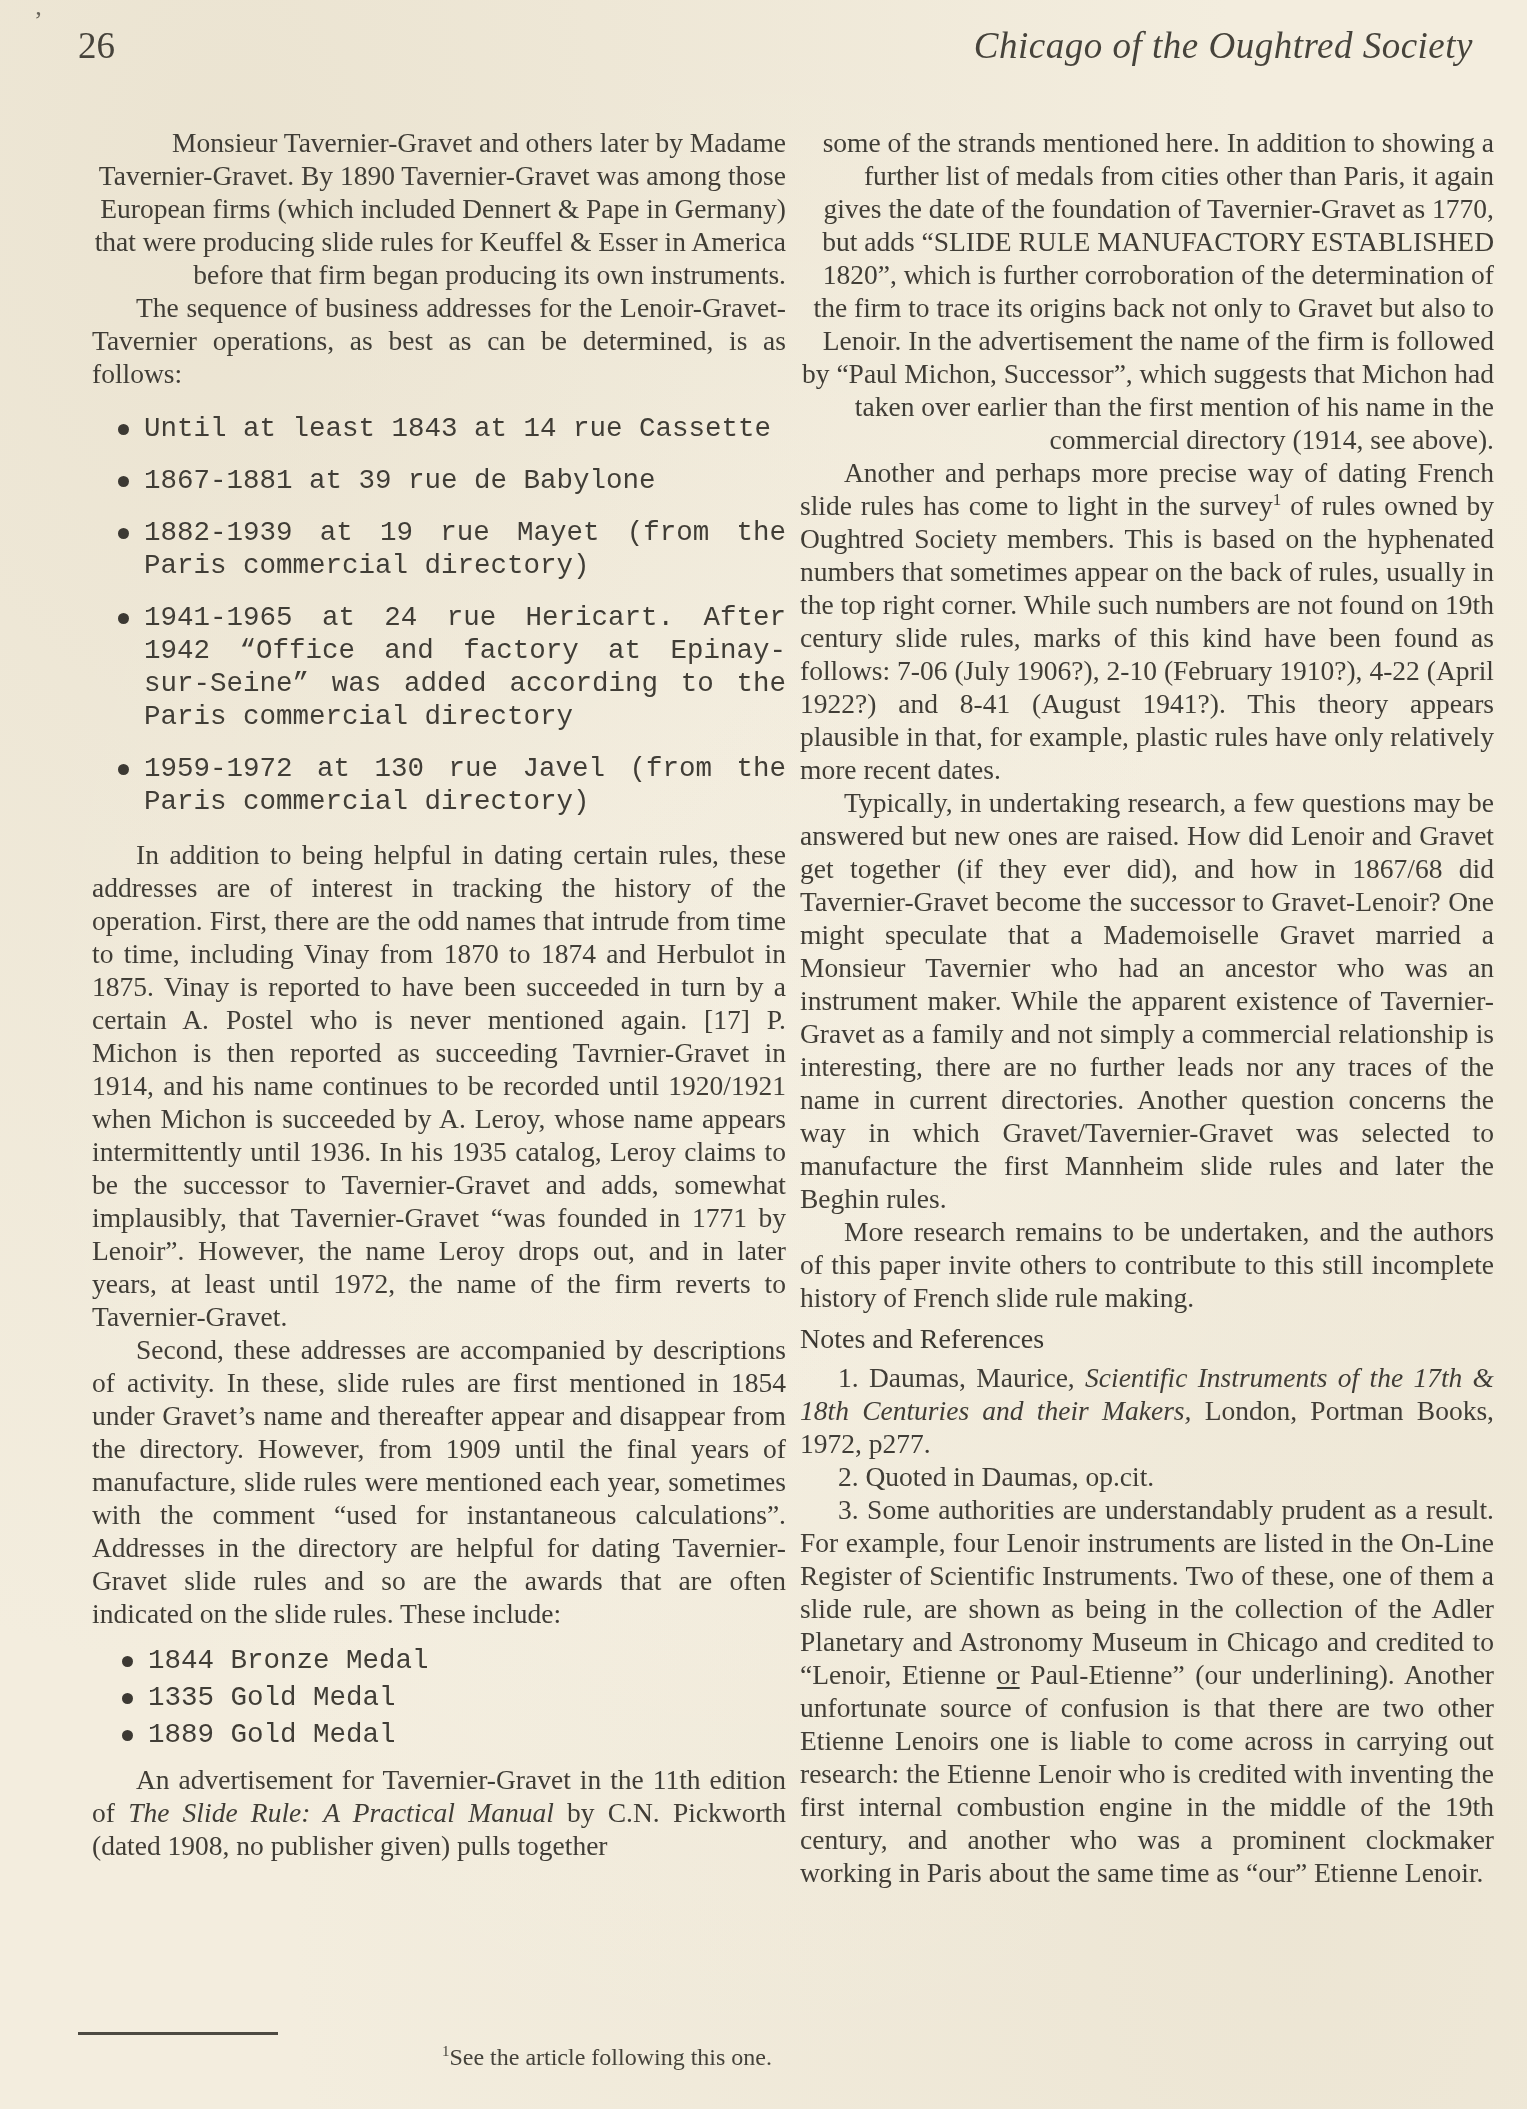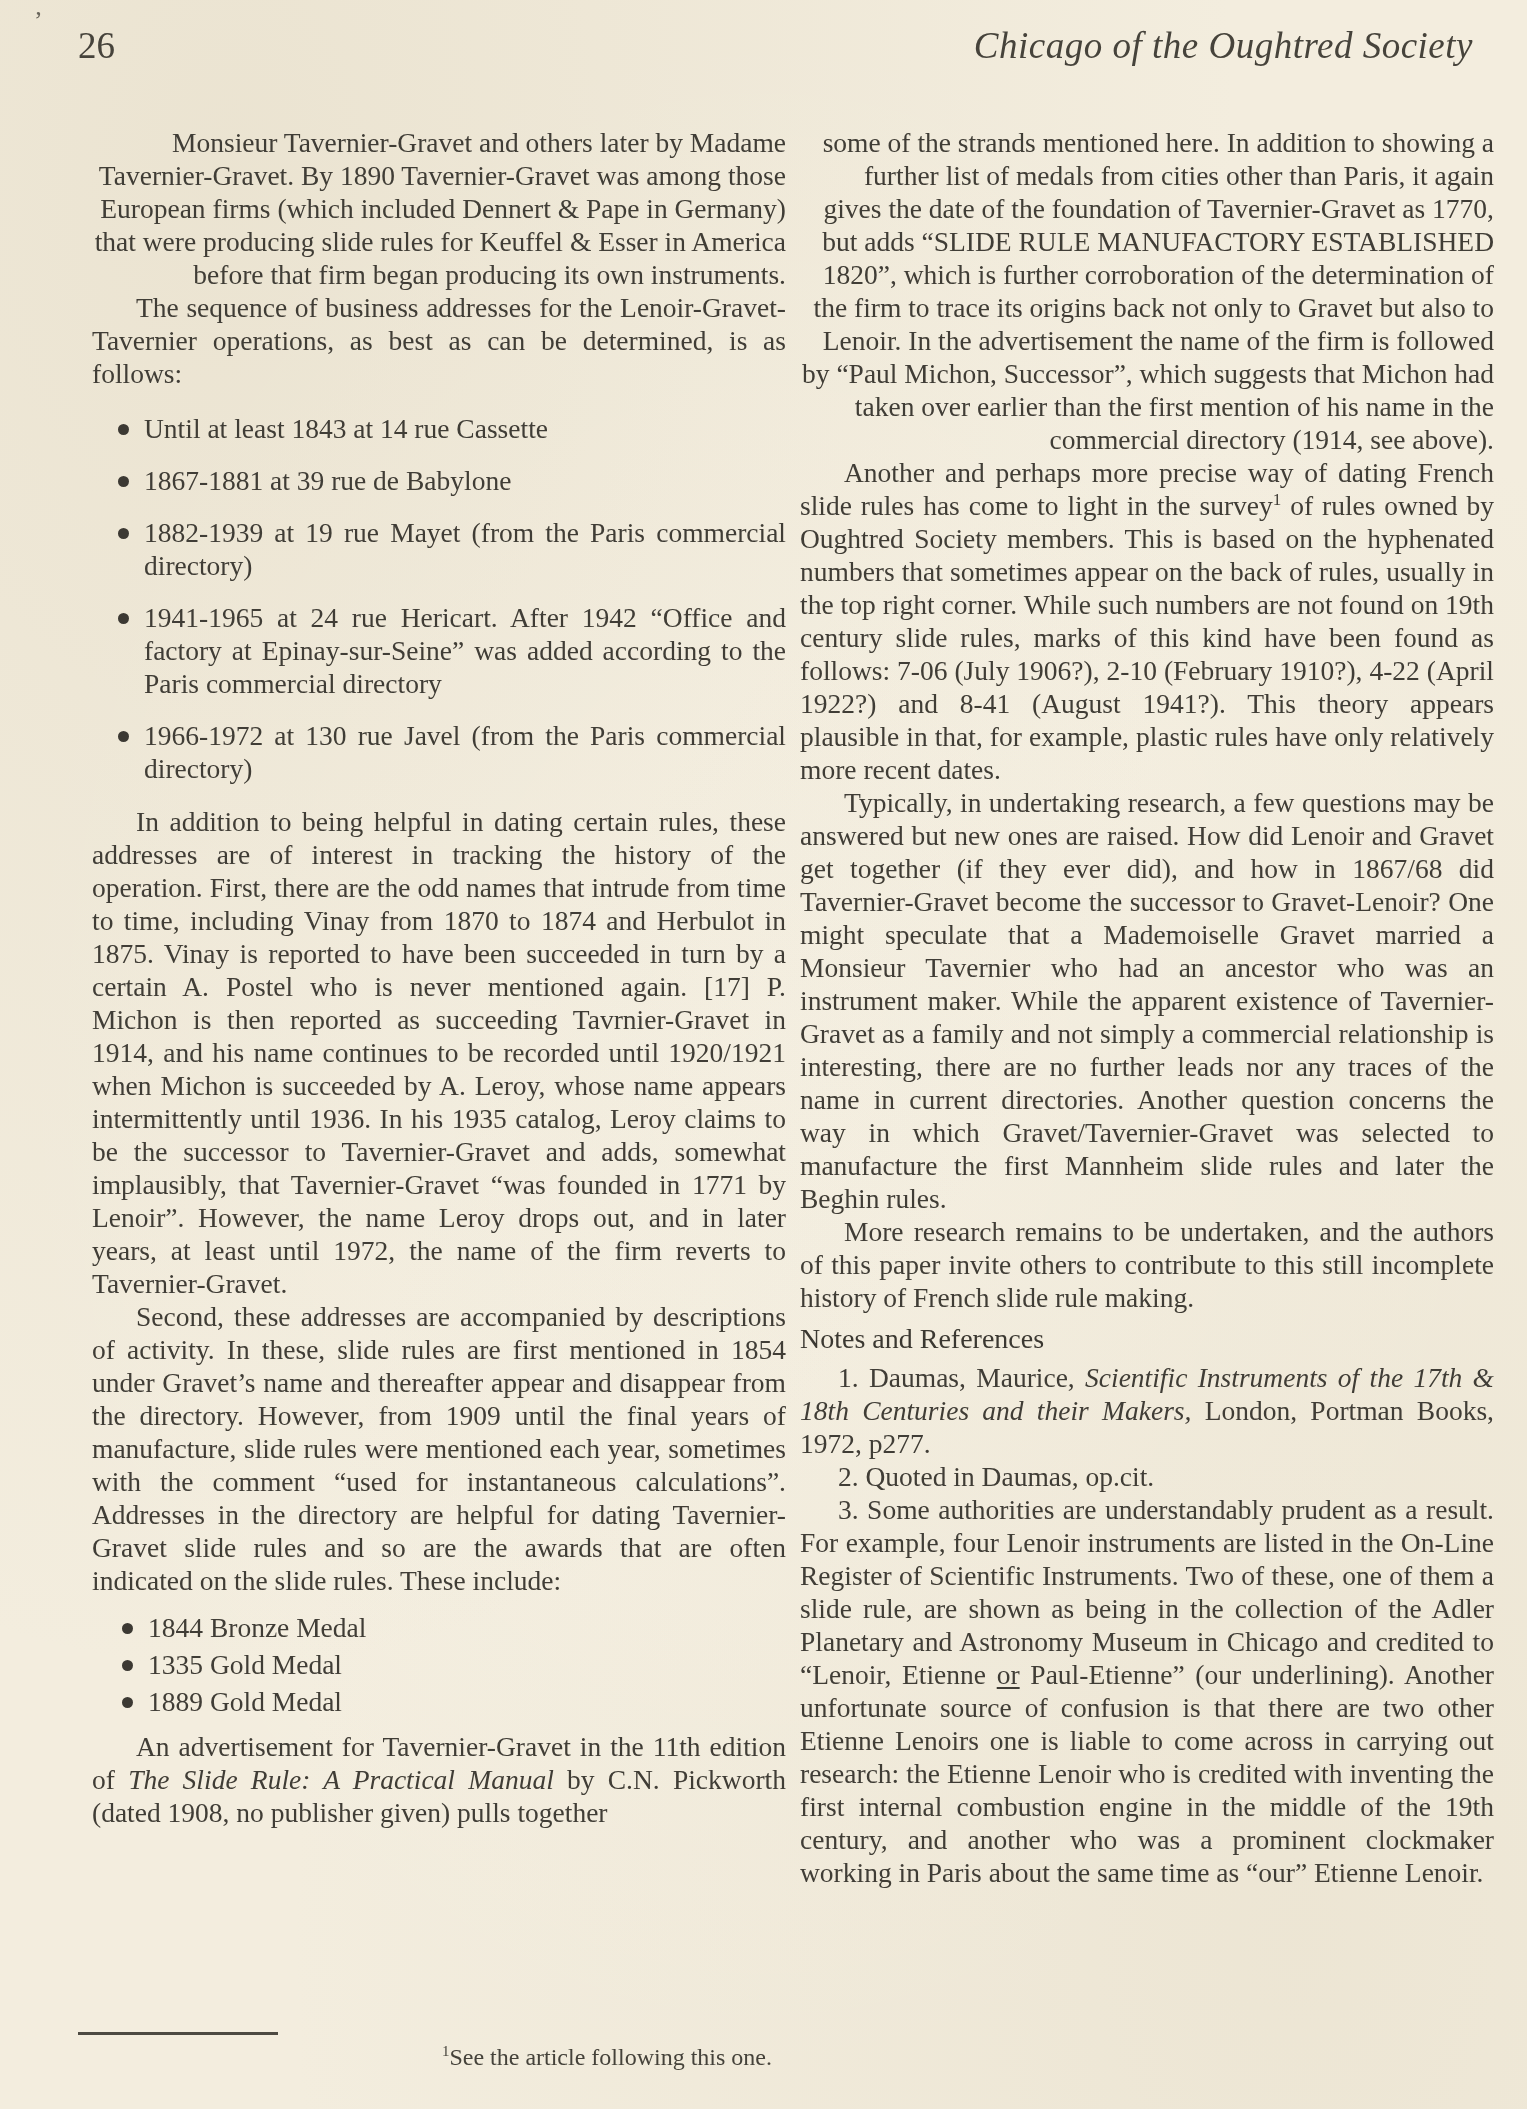--- a/index.html
+++ b/index.html
@@ -57,20 +57,21 @@
     color: #403d36;
   }
   .col-left  { left: 92px; }
   .col-right { left: 800px; }
   p { margin: 0; text-indent: 44px; }
   p.noindent { text-indent: 0; text-align: right; }
   ul.bullets {
     list-style: none;
     margin: 0;
     padding: 0;
+    font-family: Liberation Mono, monospace;
   }
   ul.bullets li {
     position: relative;
     padding-left: 52px;
     text-align: justify;
   }
   ul.bullets li::before {
     content: "";
     position: absolute;
     left: 26px;
@@ -133,21 +134,21 @@
 
   <div class="col col-left">
     <p class="noindent">Monsieur Tavernier-Gravet and others later by Madame Tavernier-Gravet. By 1890 Tavernier-Gravet was among those European firms (which included Dennert &amp; Pape in Germany) that were producing slide rules for Keuffel &amp; Esser in America before that firm began producing its own instruments.</p>
     <p>The sequence of business addresses for the Lenoir-Gravet-Tavernier operations, as best as can be determined, is as follows:</p>
 
     <ul class="bullets address-list">
       <li>Until at least 1843 at 14 rue Cassette</li>
       <li>1867-1881 at 39 rue de Babylone</li>
       <li>1882-1939 at 19 rue Mayet (from the Paris commercial directory)</li>
       <li>1941-1965 at 24 rue Hericart. After 1942 “Office and factory at Epinay-sur-Seine” was added according to the Paris commercial directory</li>
-      <li>1966-1972 at 130 rue Javel (from the Paris commercial directory)</li>
+      <li>1959-1972 at 130 rue Javel (from the Paris commercial directory)</li>
     </ul>
 
     <p>In addition to being helpful in dating certain rules, these addresses are of interest in tracking the history of the operation. First, there are the odd names that intrude from time to time, including Vinay from 1870 to 1874 and Herbulot in 1875. Vinay is reported to have been succeeded in turn by a certain A. Postel who is never mentioned again. [17] P. Michon is then reported as succeeding Tavrnier-Gravet in 1914, and his name continues to be recorded until 1920/1921 when Michon is succeeded by A. Leroy, whose name appears intermittently until 1936. In his 1935 catalog, Leroy claims to be the successor to Tavernier-Gravet and adds, somewhat implausibly, that Tavernier-Gravet “was founded in 1771 by Lenoir”. However, the name Leroy drops out, and in later years, at least until 1972, the name of the firm reverts to Tavernier-Gravet.</p>
     <p>Second, these addresses are accompanied by descriptions of activity. In these, slide rules are first mentioned in 1854 under Gravet’s name and thereafter appear and disappear from the directory. However, from 1909 until the final years of manufacture, slide rules were mentioned each year, sometimes with the comment “used for instantaneous calculations”. Addresses in the directory are helpful for dating Tavernier-Gravet slide rules and so are the awards that are often indicated on the slide rules. These include:</p>
 
     <ul class="bullets medal-list">
       <li>1844 Bronze Medal</li>
       <li>1335 Gold Medal</li>
       <li>1889 Gold Medal</li>
     </ul>

